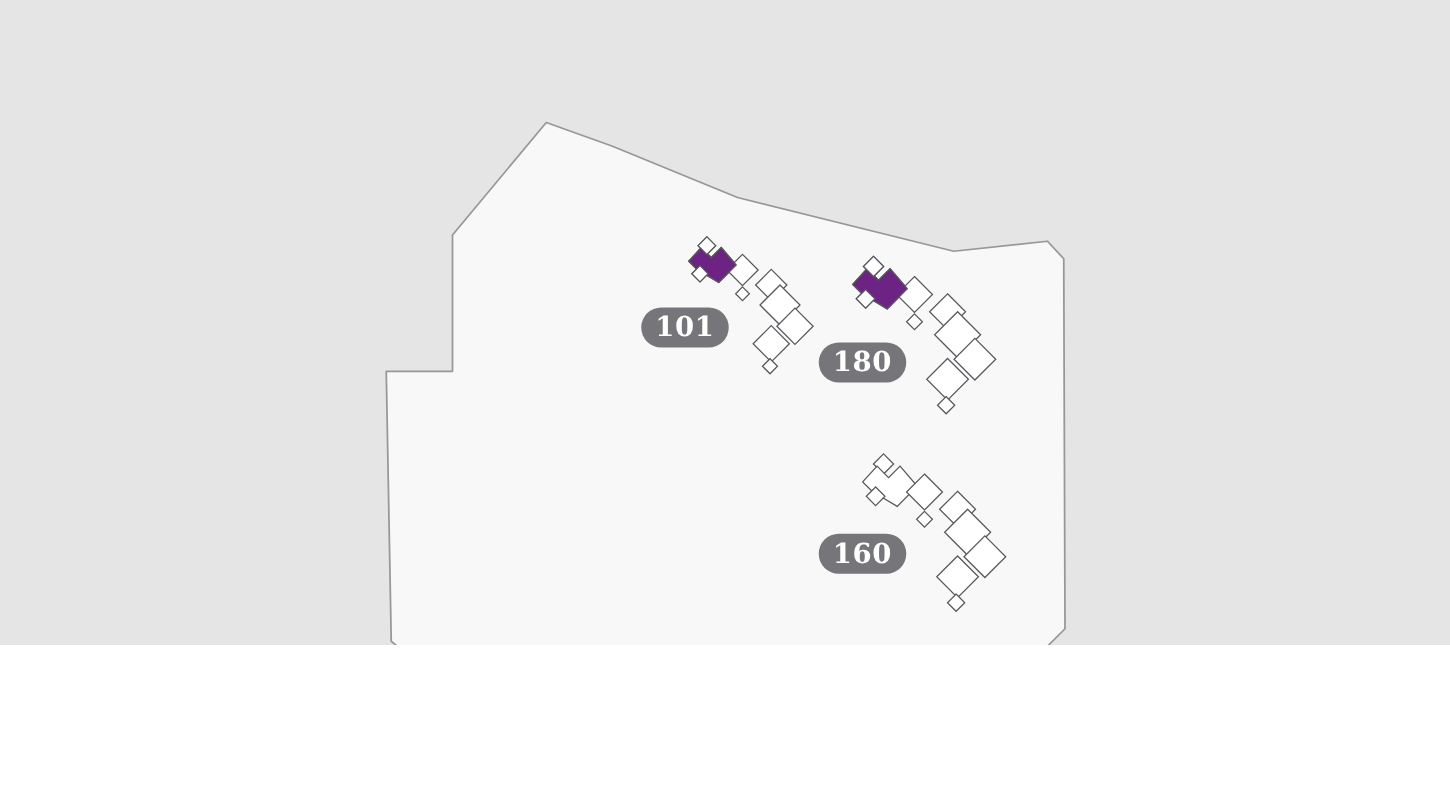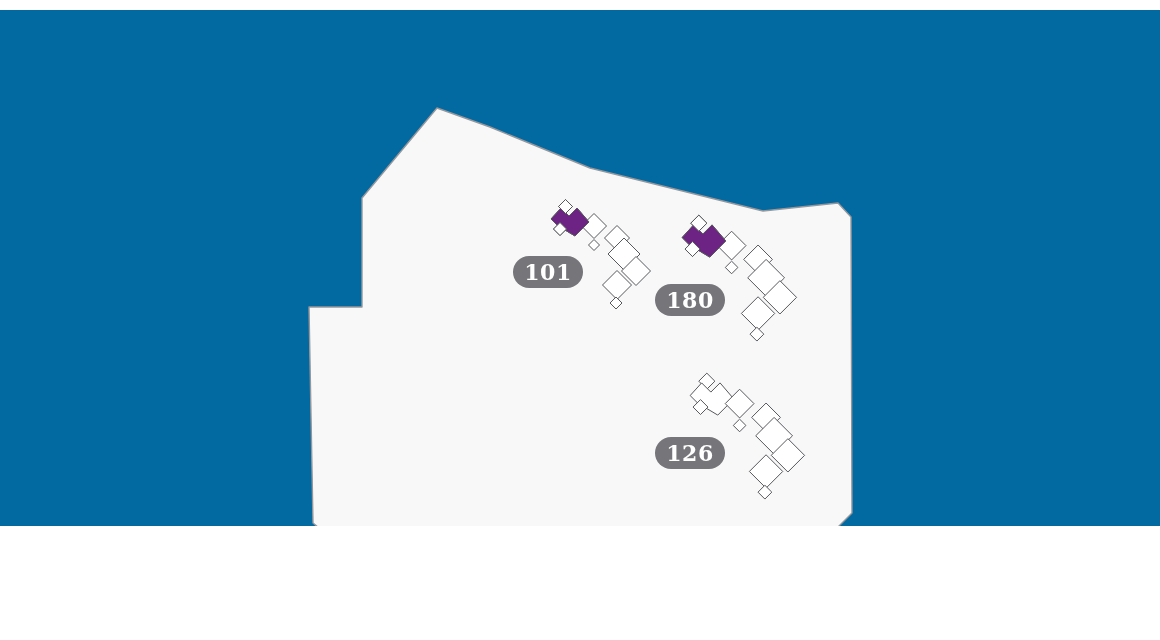--- a/index.html
+++ b/index.html
@@ -1,18 +1,18 @@
 <!DOCTYPE html>
 <html style="--background: #ffffff; --parcel_fill: #f8f8f9; --parcel_stroke: #97979b; --building_stroke: #57585c; --unit_fill: #ffffff; --highlight: #6d2384; --label_bg: #76767a; --label_text: #ffffff;"><head>
 <meta charset="utf-8">
 <style>
   html,body{margin:0;padding:0;background:#ffffff;}
   .stage{
     position:relative;width:1160px;height:516px;overflow:hidden;
-    background:#0369a1;font-family:"DejaVu Serif", serif;margin-top:10px;
+    background:#e5e5e5;font-family:"DejaVu Serif", serif;
   }
   svg{position:absolute;left:0;top:0;}
   .parcel{
     fill:var(--parcel_fill,#f8f8f9);
     stroke:var(--parcel_stroke,#97979b);
     stroke-width:1.4;
     stroke-linejoin:round;
   }
   .bldg{
     fill:var(--unit_fill,#ffffff);
@@ -91,16 +91,16 @@
     </g>
   </svg>
 
   <div class="pill" style="left:513px;top:246px;">
     <span>101</span>
   </div>
   <div class="pill" style="left:655px;top:274px;">
     <span>180</span>
   </div>
   <div class="pill" style="left:655px;top:427px;">
-    <span>126</span>
+    <span>160</span>
   </div>
 
 </div>
 
 </body></html>

